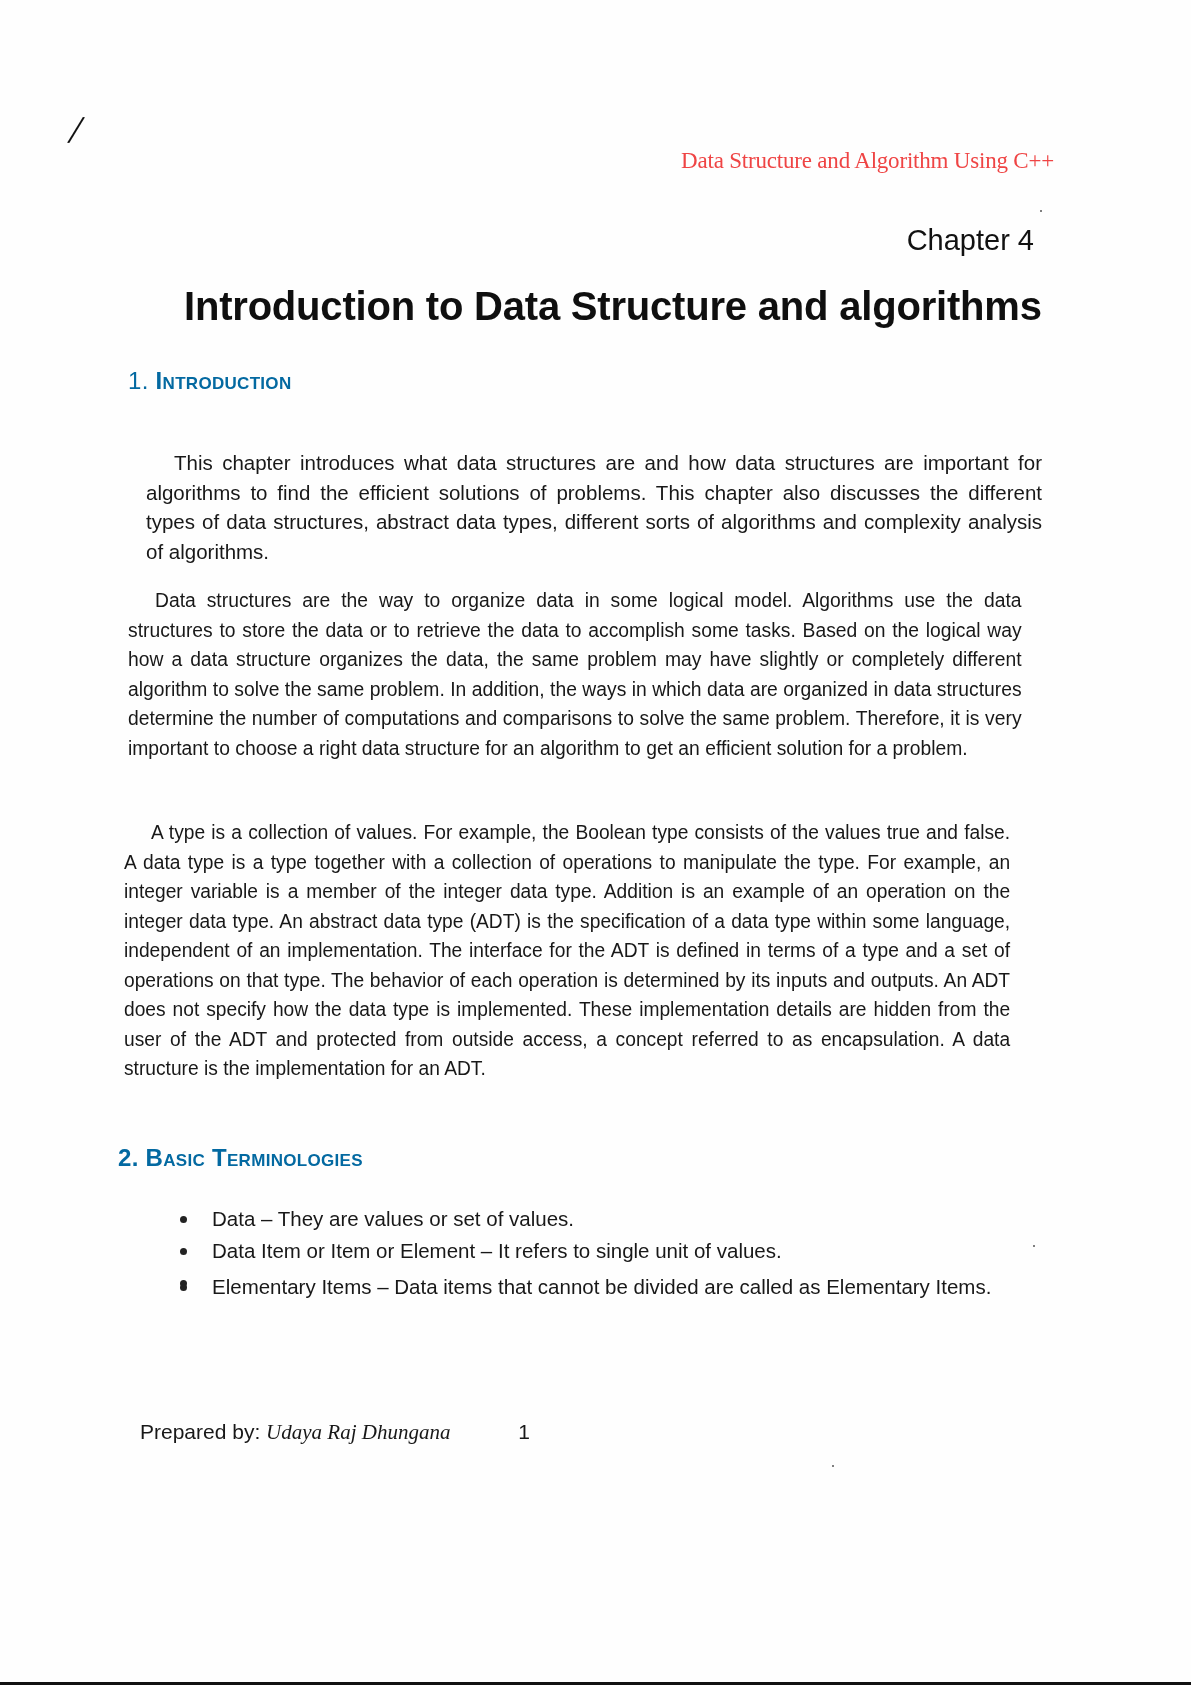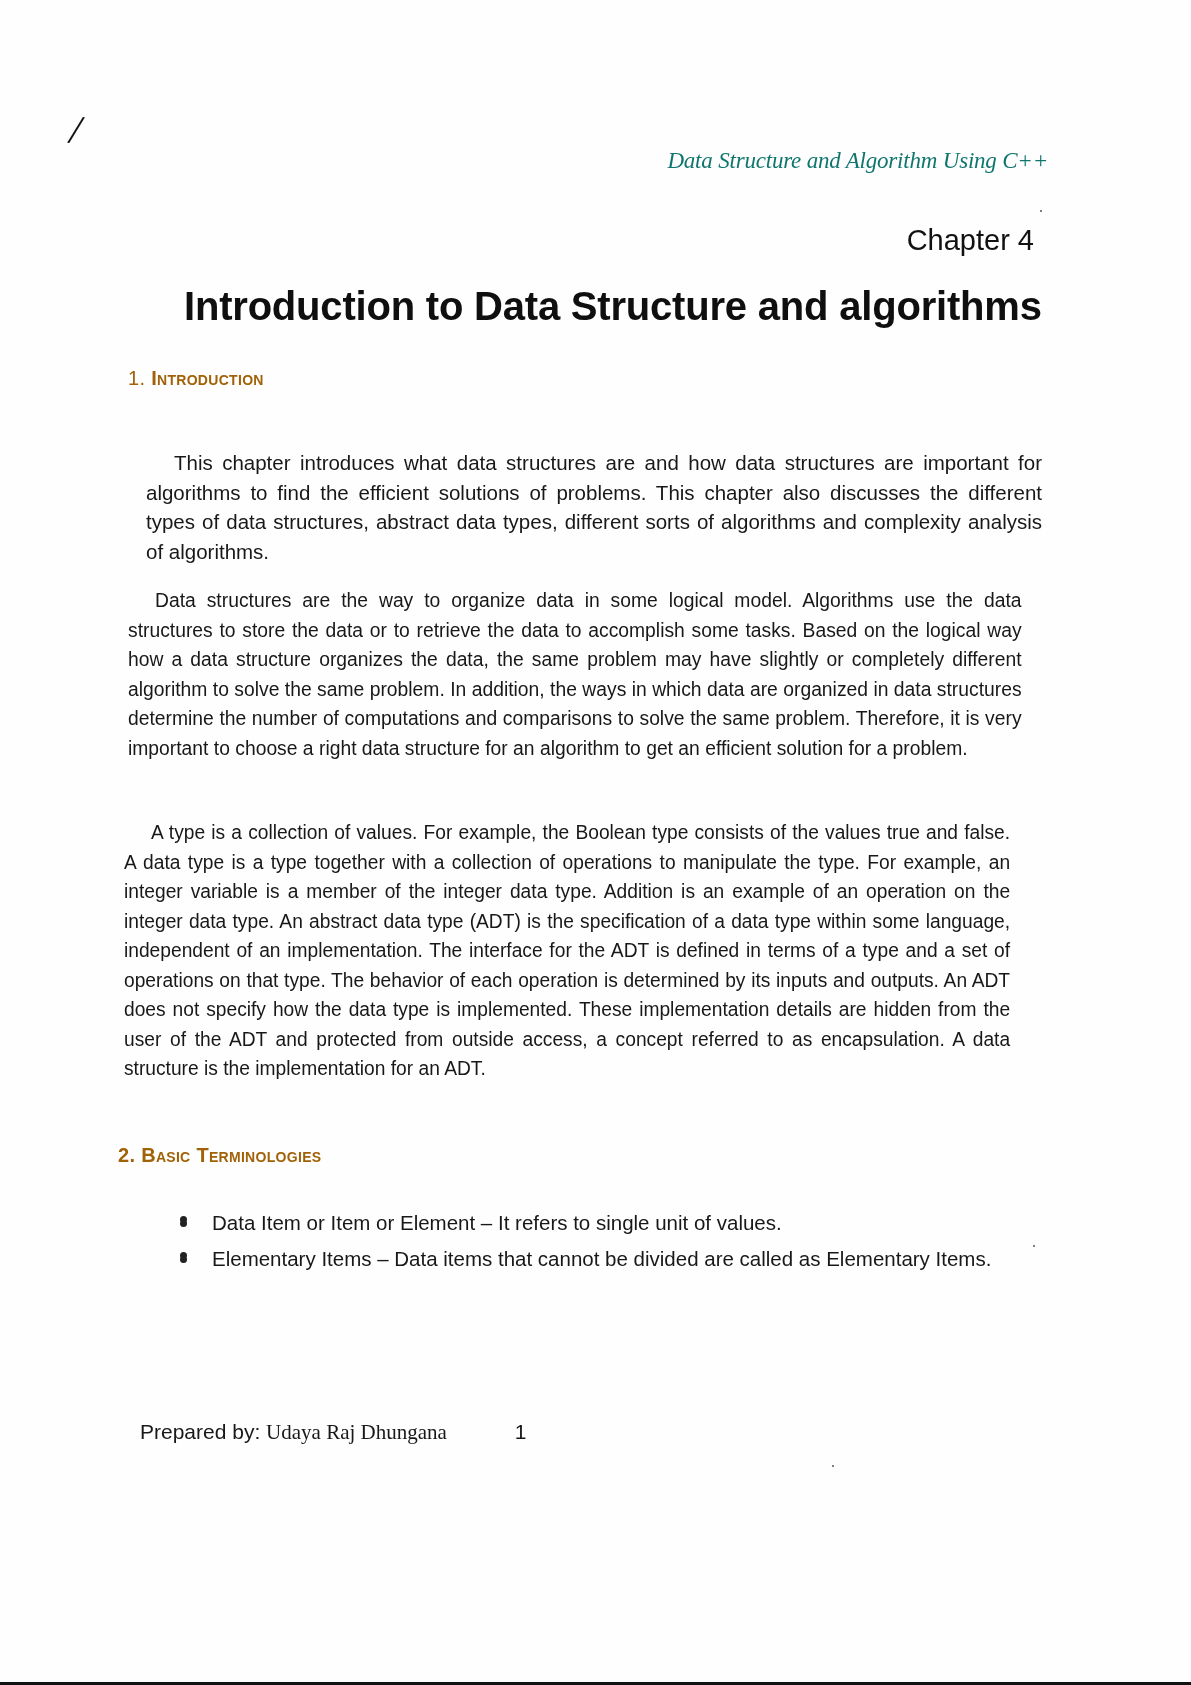--- a/index.html
+++ b/index.html
@@ -7,33 +7,33 @@
     width: 1191px; height: 1685px; background: #fefefe; position: relative;
     overflow: hidden; color: #141414;
     font-family: "Liberation Sans", sans-serif;
   }
   .slash-mark {
     position: absolute; left: 70px; top: 110px; font-size: 40px; line-height: 40px;
     font-family: "Liberation Serif", serif; font-style: italic; color: #111;
     transform: rotate(4deg);
   }
   .running-header {
-    position: absolute; right: 143px; top: 148px;
-    font-family: "Liberation Serif", serif; font-style: italic; font-size: 23px; color: #0f766e;
+    position: absolute; right: 137px; top: 148px;
+    font-family: "Liberation Serif", serif; font-size: 23px; color: #ef4444;
     letter-spacing: -0.2px;
   }
   .chapter-label {
     position: absolute; right: 157px; top: 224px; font-size: 29px; color: #111;
   }
   .chapter-title {
     position: absolute; left: 184px; top: 284px; font-size: 40px; font-weight: bold; color: #0f0f0f;
     letter-spacing: -0.2px;
   }
   .section-heading {
-    position: absolute; font-size: 20px; color: #a16207; font-variant: small-caps; letter-spacing: 0.3px;
+    position: absolute; font-size: 24px; color: #0369a1; font-variant: small-caps; letter-spacing: 0.3px;
   }
   .sec1 { left: 128px; top: 367px; font-weight: normal; }
   .sec1 .sc { font-weight: bold; }
   .sec2 { left: 118px; top: 1144px; font-weight: bold; }
   .para {
     position: absolute; font-size: 20.5px; line-height: 29.5px; text-align: justify;
     color: #181818; transform-origin: left top;
   }
   .para .indent { display: inline-block; width: 28px; }
   .p1 { left: 130px; top: 432px; width: 896px; }
@@ -44,21 +44,21 @@
     font-size: 20.5px; color: #181818;
   }
   .bullets li { position: relative; padding-left: 32px; line-height: 28px; margin-bottom: 4px; }
   .bullets li .dot {
     position: absolute; left: 0; top: 11px; width: 7px; height: 7px; border-radius: 50%; background: #222;
   }
   .bullets li.b3, .bullets li.b4 { margin-top: 4px; margin-bottom: 8px; }
   .footer {
     position: absolute; left: 140px; top: 1420px; font-size: 21px; color: #181818;
   }
-  .footer .author { font-family: "Liberation Serif", serif; }
+  .footer .author { font-family: "Liberation Serif", serif; font-style: italic; }
   .footer .page-num { margin-left: 62px; }
   .speck { position: absolute; width: 2px; height: 2px; background: #555; border-radius: 50%; }
   .bottom-rule { position: absolute; left: 0; right: 0; bottom: 0; height: 3px; background: #111; }
 </style>
 </head>
 <body>
 
 <div class="slash-mark">/</div>
 
 <div class="running-header">Data Structure and Algorithm Using C++</div>
@@ -77,21 +77,21 @@
 <p class="para p2" style="margin:0"><span class="indent"></span><span>Data structures are the way to organize data in some logical model. Algorithms use the data structures to store the data or to retrieve the data to accomplish some tasks. Based on the logical way how a data structure organizes the data, the same problem may have slightly or completely different algorithm to solve the same problem. In addition, the ways in which data are organized in data structures determine the number of computations and comparisons to solve the same problem. Therefore, it is very important to choose a right data structure for an algorithm to get an efficient solution for a problem.</span></p>
 
 <p class="para p3" style="margin:0"><span class="indent"></span><span>A type is a collection of values. For example, the Boolean type consists of the values true and false. A data type is a type together with a collection of operations to manipulate the type. For example, an integer variable is a member of the integer data type. Addition is an example of an operation on the integer data type. An abstract data type (ADT) is the specification of a data type within some language, independent of an implementation. The interface for the ADT is defined in terms of a type and a set of operations on that type. The behavior of each operation is determined by its inputs and outputs. An ADT does not specify how the data type is implemented. These implementation details are hidden from the user of the ADT and protected from outside access, a concept referred to as encapsulation. A data structure is the implementation for an ADT.</span></p>
 
 <h2 class="section-heading sec2" style="margin:0">
   <span>2.</span>
   <span>Basic Terminologies</span>
 </h2>
 
 <ul class="bullets">
-  <li class="b1"><span class="dot"></span></li>
+  <li class="b1"><span class="dot"></span><span>Data – They are values or set of values.</span></li>
   <li class="b2"><span class="dot"></span><span>Data Item or Item or Element – It refers to single unit of values.</span></li>
   <li class="b3"><span class="dot"></span></li>
   <li class="b4"><span class="dot"></span><span>Elementary Items – Data items that cannot be divided are called as Elementary Items.</span></li>
 </ul>
 
 <div class="footer">
   <span>Prepared by:</span>
   <span class="author">Udaya Raj Dhungana</span>
   <span class="page-num">1</span>
 </div>

